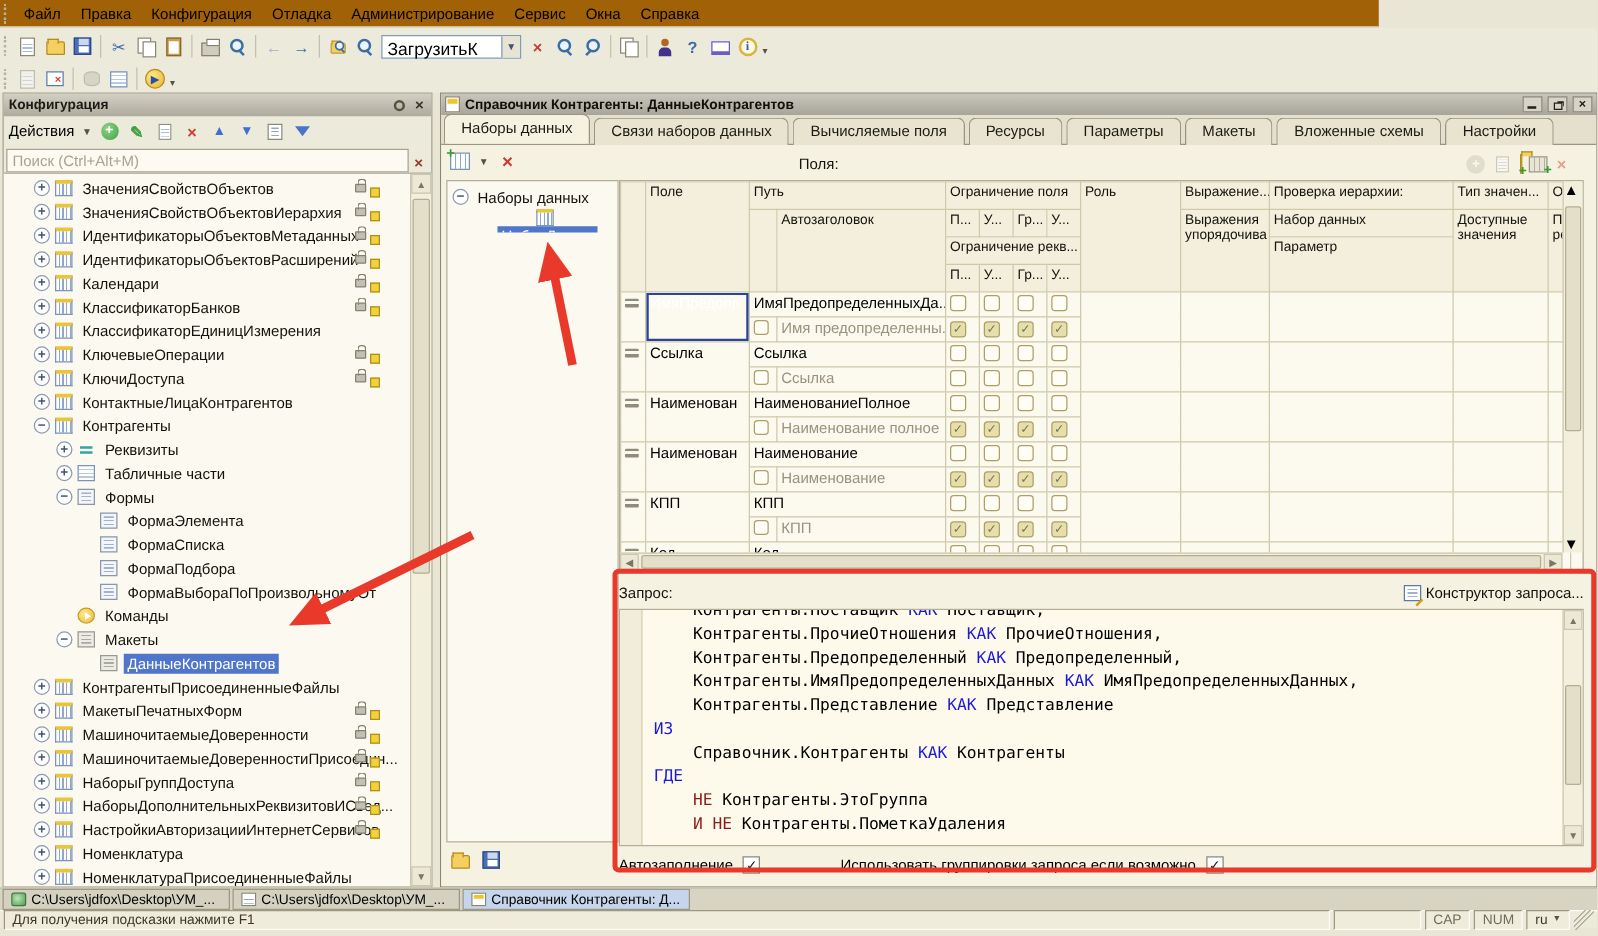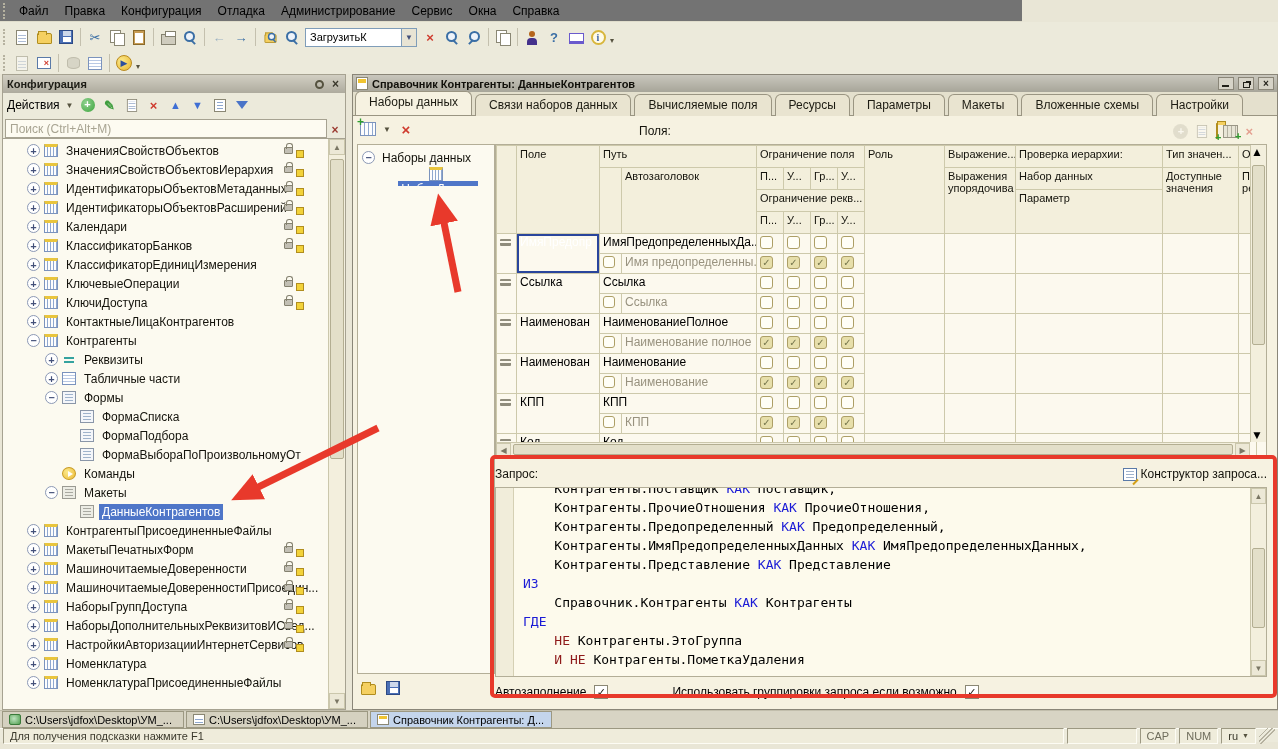--- a/index.html
+++ b/index.html
@@ -1,21 +1,21 @@
 <!DOCTYPE html>
 <html><head>
 <meta charset="utf-8">
 <style>
   * { box-sizing: border-box; margin: 0; padding: 0; }
   html,body { width:1278px; height:749px; }
   body { font-family:"Liberation Sans",sans-serif; font-size:12px; background:#d8d4c4; overflow:hidden; }
   #app { position:relative; width:1278px; height:749px; background:#e9e6d6; overflow:hidden; }
 
   
-  #menubar { position:absolute; left:0; top:0; width:1022px; height:22px; background:#737373; display:flex; align-items:center; border-bottom:1px solid #e0ddcc; }
+  #menubar { position:absolute; left:0; top:0; width:1103px; height:22px; background:#a16207; display:flex; align-items:center; border-bottom:1px solid #e0ddcc; }
   .menu-item { padding:3px 8px; color:#000; cursor:default; }
   .grip { width:5px; height:16px; margin:0 3px; border-left:2px dotted #b6b2a0; }
   #toolbar1 { position:absolute; left:0; top:22px; width:1278px; height:30px; background:#eceadb; display:flex; align-items:center; }
   #toolbar2 { position:absolute; left:0; top:52px; width:1278px; height:22px; background:#eceadb; display:flex; align-items:center; }
   .tbi { width:20px; height:20px; margin:0 1px; display:flex; align-items:center; justify-content:center; position:relative; border-radius:2px; }
   .tbi2 { width:20px; height:18px; }
   .tsep { width:1px; height:18px; background:#c4c0ae; margin:0 3px; }
   .glyph { font-size:13px; color:#3a6ea5; }
   .dis { opacity:.45; }
   .i-page { width:12px; height:15px; background:#fff; border:1px solid #8a8774; position:relative; }
@@ -38,21 +38,21 @@
   .i-paste::before { content:""; position:absolute; left:1px; top:2px; width:8px; height:10px; background:#fff; }
   .i-cyl { width:13px; height:12px; background:#bfbcae; border:1px solid #8a8774; border-radius:50% / 30%; }
   .i-winx { width:14px; height:12px; background:#fff; border:1px solid #5a7aa8; position:relative; font-size:9px; color:#cf3b2e; font-weight:bold; text-align:right; line-height:10px; padding-right:1px; }
   .i-play { width:16px; height:16px; border-radius:50%; background:radial-gradient(circle at 35% 35%, #fbe98c, #e8b52c); border:1px solid #b9891d; color:#2c4f9e; font-size:9px; display:flex; align-items:center; justify-content:center; }
   .i-info { width:15px; height:15px; border-radius:50%; border:2px solid #d8b63c; color:#3a5fa5; font:bold 10px/11px "Liberation Serif",serif; text-align:center; background:#fffbe8; }
   .i-person { position:relative; width:14px; height:15px; }
   .i-person::before { content:""; position:absolute; left:4px; top:1px; width:6px; height:6px; border-radius:50%; background:#b5651d; }
   .i-person::after { content:""; position:absolute; left:2px; bottom:0; width:10px; height:7px; border-radius:4px 4px 0 0; background:#44318c; }
   .i-book { width:15px; height:11px; background:#fff; border:1px solid #6a5acd; border-bottom:3px solid #6a5acd; margin-top:3px; }
   .combo { width:112px; height:19px; background:#fff; border:1px solid #7f9db9; display:flex; align-items:stretch; margin:0 2px; }
-  .combo .cval { flex:1; padding:2px 4px; font-size:11px; }
+  .combo .cval { flex:1; padding:2px 4px; font-size:14px; }
   .combo .cdd { width:15px; background:#e8e4d4; border-left:1px solid #7f9db9; font-size:8px; color:#44517a; display:flex; align-items:center; justify-content:center; }
   .xbtn { color:#cf3b2e; font:bold 13px/13px "Liberation Sans",sans-serif; padding:0 2px; }
   .more-arrow { font-size:8px; color:#55523f; margin:6px 2px 0 1px; }
 
   
   #config-panel { position:absolute; left:2px; top:74px; width:344px; height:636px; background:#eceadb; border:1px solid #a6a291; display:flex; flex-direction:column; }
   .panel-title { height:18px; background:linear-gradient(#d2cfc3,#aeab9e); display:flex; align-items:center; padding:0 4px; font-weight:bold; font-size:11px; color:#1c1b14; }
   .panel-title .sp { flex:1; }
   .pin-icon { width:9px; height:9px; border:2px solid #55523f; border-radius:50%; margin-right:6px; }
   .close-x { font:bold 12px/12px "Liberation Sans",sans-serif; color:#3a382c; padding:0 2px; }
@@ -435,20 +435,25 @@
             <span class="tlabel">Табличные части</span>
           </div>
           <div class="trow" style="padding-left: 42px;">
             <span class="exp">−</span>
             <span class="ic ic-form"></span>
             <span class="tlabel">Формы</span>
           </div>
           <div class="trow" style="padding-left: 60px;">
             <span class="exp none">+</span>
             <span class="ic ic-form"></span>
+            <span class="tlabel">ФормаЭлемента</span>
+          </div>
+          <div class="trow" style="padding-left: 60px;">
+            <span class="exp none">+</span>
+            <span class="ic ic-form"></span>
             <span class="tlabel">ФормаСписка</span>
           </div>
           <div class="trow" style="padding-left: 60px;">
             <span class="exp none">+</span>
             <span class="ic ic-form"></span>
             <span class="tlabel">ФормаПодбора</span>
           </div>
           <div class="trow" style="padding-left: 60px;">
             <span class="exp none">+</span>
             <span class="ic ic-form"></span>

